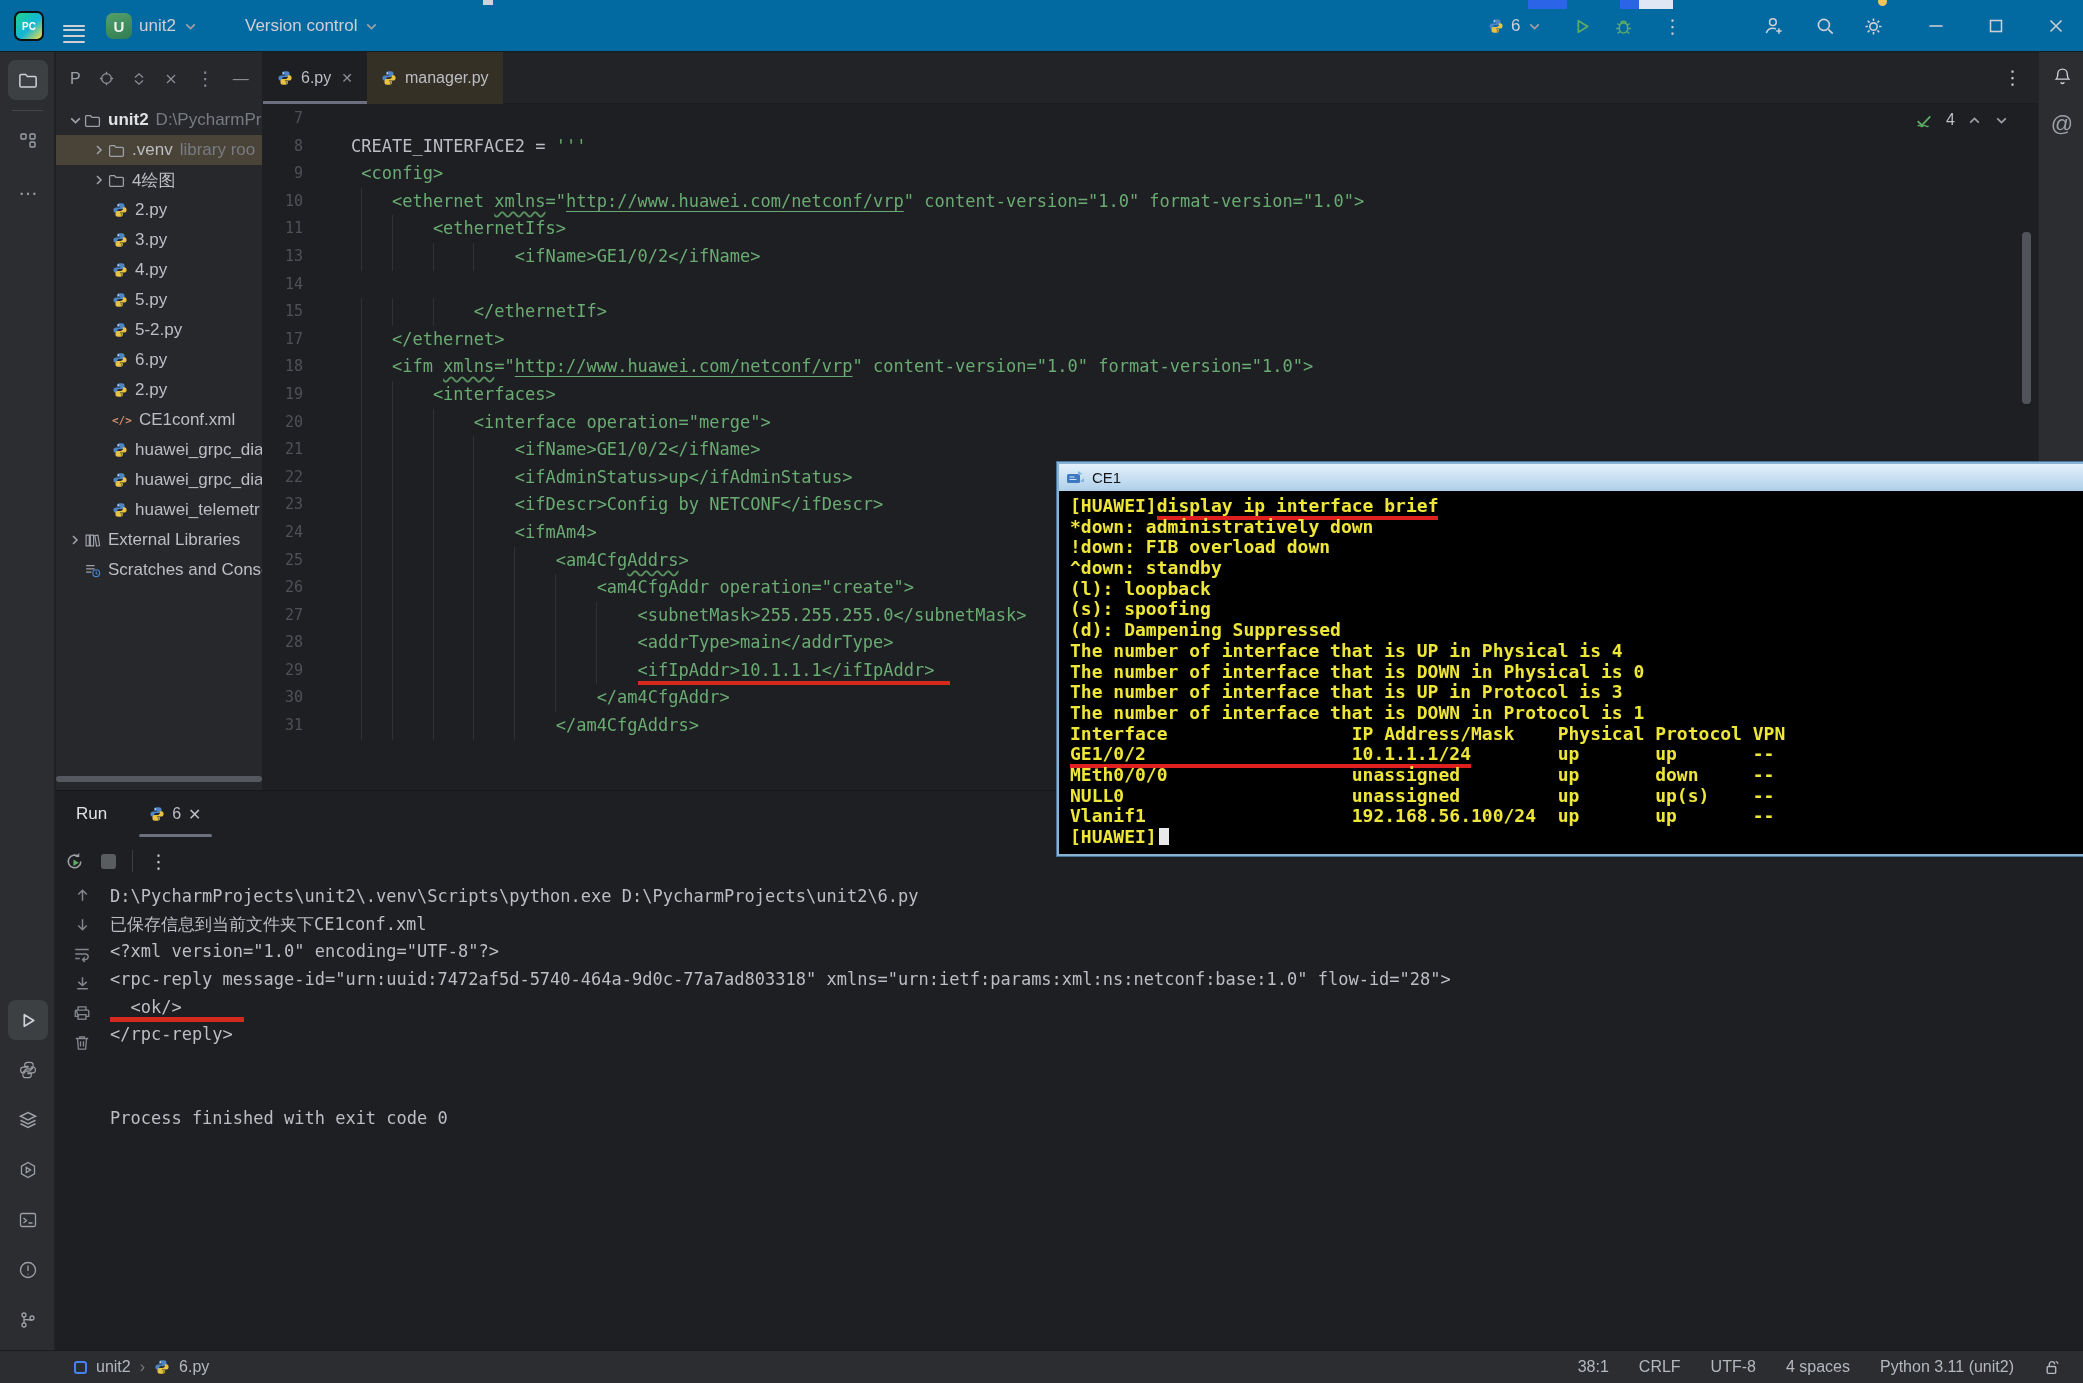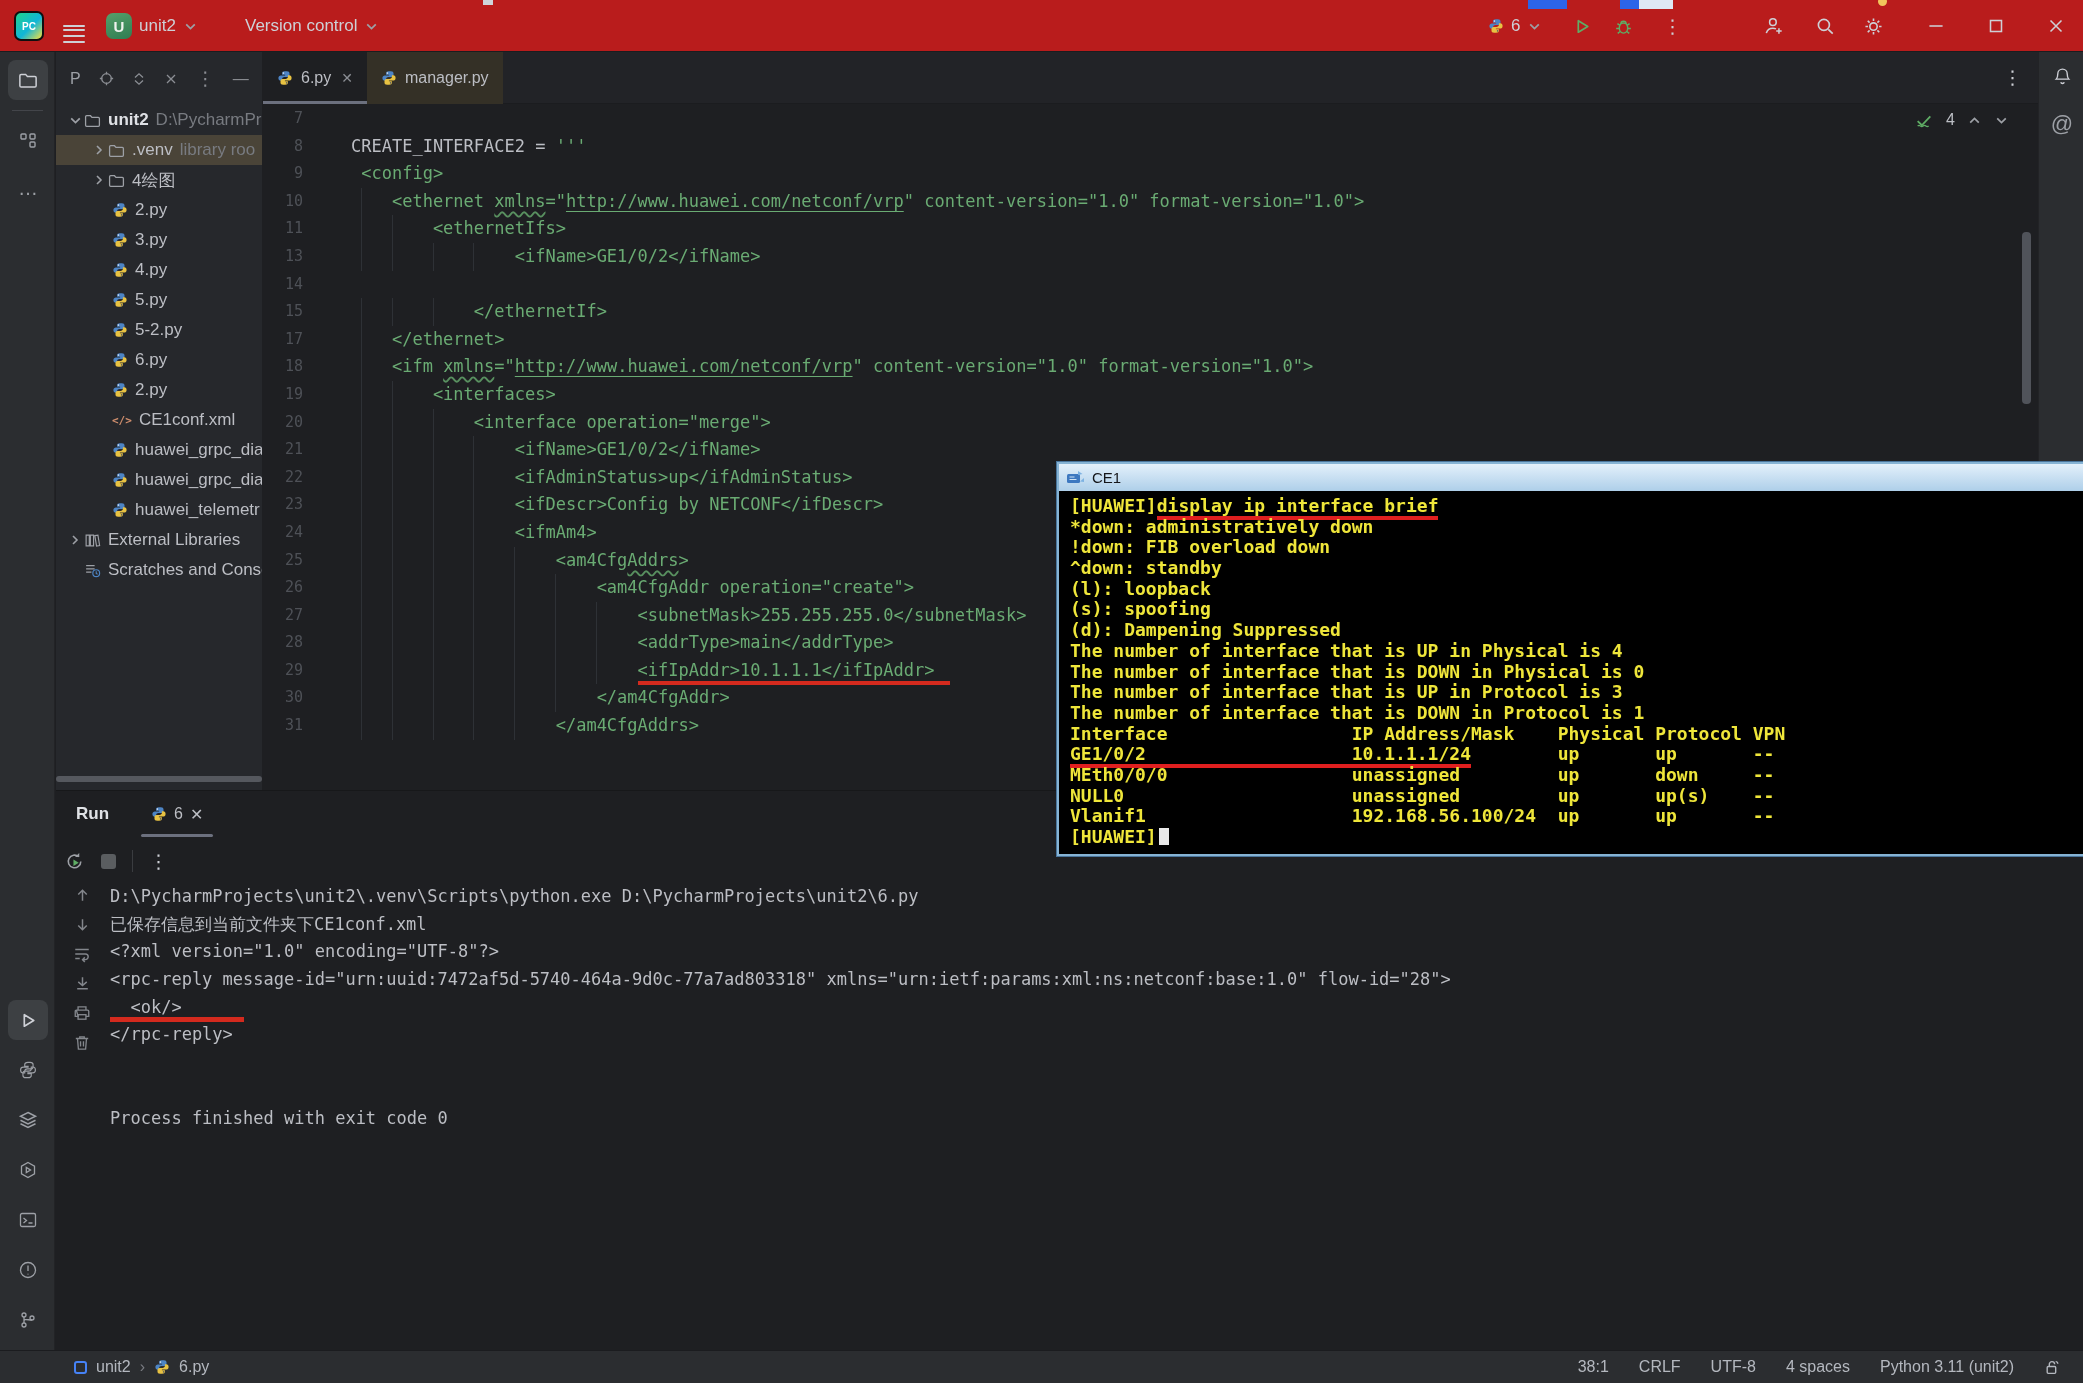--- a/index.html
+++ b/index.html
@@ -2,21 +2,21 @@
 <html><head>
 <meta charset="utf-8">
 <style>
   *{box-sizing:border-box;margin:0;padding:0;}
   html,body{width:2083px;height:1383px;overflow:hidden;}
   body{background:#1e1f22;font-family:"Liberation Sans",sans-serif;color:#bcbec4;position:relative;}
   .abs{position:absolute;}
   .icon{display:inline-flex;align-items:center;justify-content:center;flex:none;}
 
   
-  #titlebar{left:0;top:0;width:2083px;height:52px;background:#b91c1c;border-bottom:1px solid #1b1c1f;}
+  #titlebar{left:0;top:0;width:2083px;height:52px;background:#0369a1;border-bottom:1px solid #1b1c1f;}
   #titlebar .tl{position:absolute;top:0;height:52px;display:flex;align-items:center;}
   .logo-pc{width:30px;height:30px;border-radius:7px;background:linear-gradient(135deg,#1fd38b,#11b5d8 55%,#f7e13e);display:flex;align-items:center;justify-content:center;font-size:10px;font-weight:bold;color:#fff;border:2px solid #0e0f10;}
   .hamb div{width:22px;height:2px;background:#ced0d6;margin:4px 0;border-radius:1px;}
   .badge-u{width:26px;height:26px;border-radius:7px;background:linear-gradient(160deg,#55a06a,#2f7d52);color:#eef2ee;font-weight:bold;font-size:15px;display:flex;align-items:center;justify-content:center;}
   .tbtxt{color:#ced0d6;font-size:17px;margin:0 7px;}
   .vdots{color:#ced0d6;font-size:19px;letter-spacing:0;}
   .gear-wrap{position:relative;}
   .gear-dot{position:absolute;right:-2px;top:-3px;width:9px;height:9px;border-radius:50%;background:#f2c55c;}
   .topstrip{top:0;height:9px;}
 
@@ -59,21 +59,21 @@
   .seg-r{color:#6aab73;border-bottom:4px solid #d42a1e;padding-bottom:1px;padding-right:16px;}
   #inspect{left:1915px;top:107px;height:26px;display:flex;align-items:center;gap:12px;font-size:16px;color:#bcbec4;}
   #ed-scroll{left:2022px;top:232px;width:9px;height:172px;background:#50535a;border-radius:4px;}
 
   
   #right-stripe{left:2038px;top:52px;width:45px;height:738px;background:#2b2d30;border-left:1px solid #222326;}
 
   
   #run-panel{left:56px;top:790px;width:2027px;height:560px;background:#1e1f22;border-top:1px solid #17181a;}
   #run-tabs{position:absolute;left:0;top:0;height:46px;display:flex;align-items:center;}
-  #run-label{font-weight:bold;color:#dfe1e5;font-size:17px;margin-left:20px;}
+  #run-label{font-weight:normal;color:#dfe1e5;font-size:17px;margin-left:20px;}
   #run-tab6{display:flex;align-items:center;gap:7px;margin-left:36px;font-size:16px;color:#bcbec4;position:relative;height:46px;padding:0 6px;}
   #run-tab6::after{content:"";position:absolute;left:-4px;right:-4px;bottom:0;height:3px;background:#6c707e;border-radius:2px;}
   #run-toolbar{position:absolute;left:8px;top:52px;height:36px;display:flex;align-items:center;gap:16px;color:#9da0a6;}
   .tb-div{width:1px;height:22px;background:#3a3c40;}
   .stop-sq{width:15px;height:15px;border-radius:3px;background:#5a5d60;}
   #run-gutter{position:absolute;left:6px;top:96px;width:40px;display:flex;flex-direction:column;align-items:center;gap:12px;color:#83868c;}
   #console{position:absolute;left:54px;top:92px;right:10px;}
   #console .rl{font:17px/27.7px "DejaVu Sans Mono",monospace;color:#bcbec4;white-space:pre;height:27.7px;}
   .redline{border-bottom:5px solid #d42a1e;padding-bottom:0px;}
   .r-ext{padding-right:62px;}

